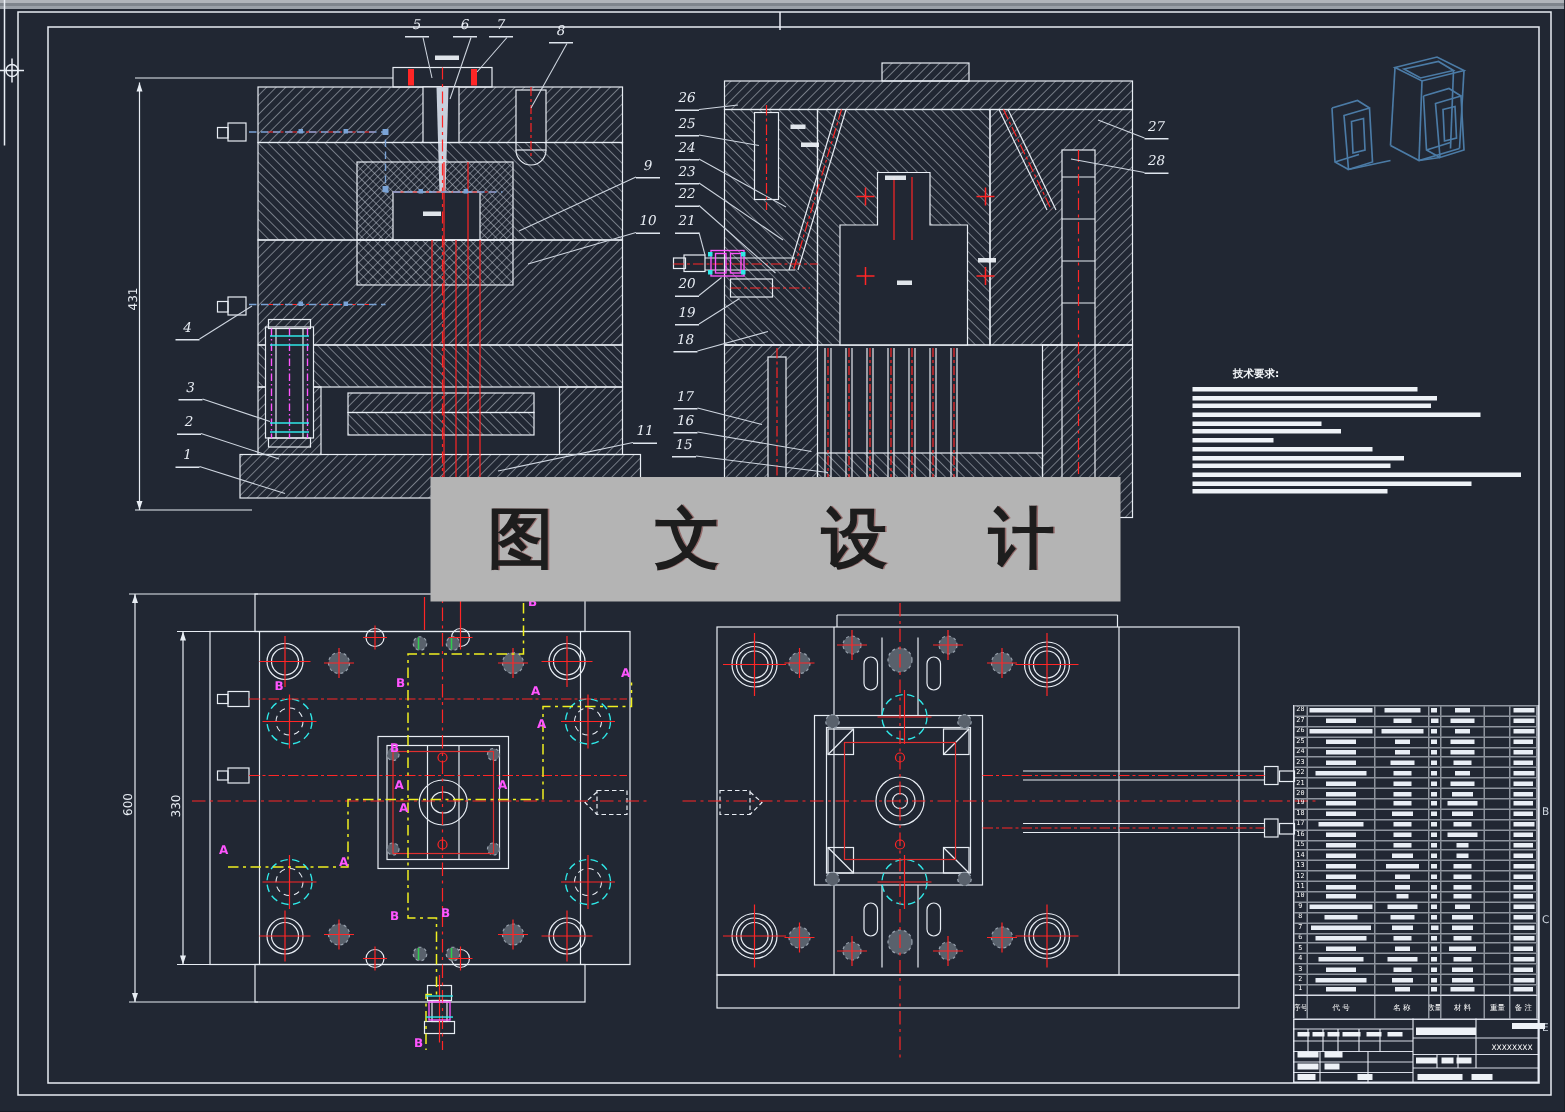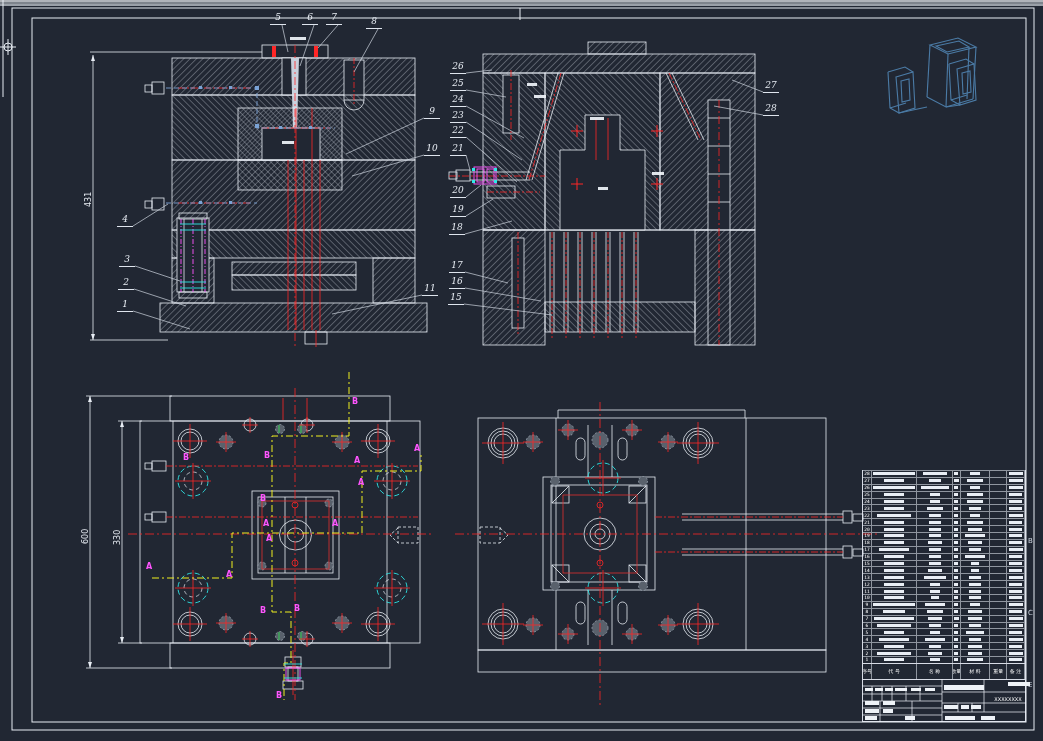--- a/index.html
+++ b/index.html
@@ -473,20 +473,23 @@
         <line x1="906" y1="686" x2="906" y2="701"></line>
       <line x1="920" y1="686" x2="920" y2="701"></line>
         <line x1="862" y1="686" x2="942" y2="686"></line>
       <line x1="880" y1="701" x2="880" y2="722"></line>
         <line x1="912" y1="701" x2="912" y2="722"></line>
       <line x1="958" y1="703" x2="958" y2="712"></line>
         <line x1="972" y1="703" x2="972" y2="712"></line>
     </g>
   </svg>
 
+  <div id="watermark">
+    <span>图 文 设 计</span>
+  </div>
 
   <div class="plabel" style="left:270px;top:12px">5</div>
   <div class="plabel" style="left:302px;top:12px">6</div>
   <div class="plabel" style="left:326px;top:12px">7</div>
   <div class="plabel" style="left:366px;top:16px">8</div>
   <div class="plabel" style="left:424px;top:106px">9</div>
   <div class="plabel" style="left:424px;top:143px">10</div>
   <div class="plabel" style="left:422px;top:283px">11</div>
   <div class="plabel" style="left:117px;top:214px">4</div>
   <div class="plabel" style="left:119px;top:254px">3</div>
@@ -524,20 +527,38 @@
   <div class="smark" style="left:264px;top:451px">B</div>
   <div class="smark" style="left:260px;top:494px">B</div>
   <div class="smark" style="left:260px;top:606px">B</div>
   <div class="smark" style="left:294px;top:604px">B</div>
   <div class="smark" style="left:276px;top:691px">B</div>
 
   <div class="zletter" style="left:1028px;top:537px">B</div>
   <div class="zletter" style="left:1028px;top:609px">C</div>
   <div class="zletter" style="left:1028px;top:681px">E</div>
 
+  <div id="techreq">
+    <div class="title">技术要求:</div>
+    <div>
+        <div class="tbar" style="width: 150px;"></div>
+        <div class="tbar" style="width: 163px;"></div>
+        <div class="tbar" style="width: 159px;"></div>
+        <div class="tbar" style="width: 192px;"></div>
+        <div class="tbar" style="width: 86px;"></div>
+        <div class="tbar" style="width: 99px;"></div>
+        <div class="tbar" style="width: 54px;"></div>
+        <div class="tbar" style="width: 120px;"></div>
+        <div class="tbar" style="width: 141px;"></div>
+        <div class="tbar" style="width: 132px;"></div>
+        <div class="tbar" style="width: 219px;"></div>
+        <div class="tbar" style="width: 186px;"></div>
+        <div class="tbar" style="width: 130px;"></div>
+      </div>
+  </div>
 
   <div id="bom">
     <div>
         <div class="bomrow">
           <div class="bcell n" style="width: 9px;">28</div>
           <div class="bcell" style="width: 46px;">
             <div class="blob" style="width: 42px;"></div>
           </div>
           <div class="bcell" style="width: 36px;">
             <div class="blob" style="width: 24px;"></div>

